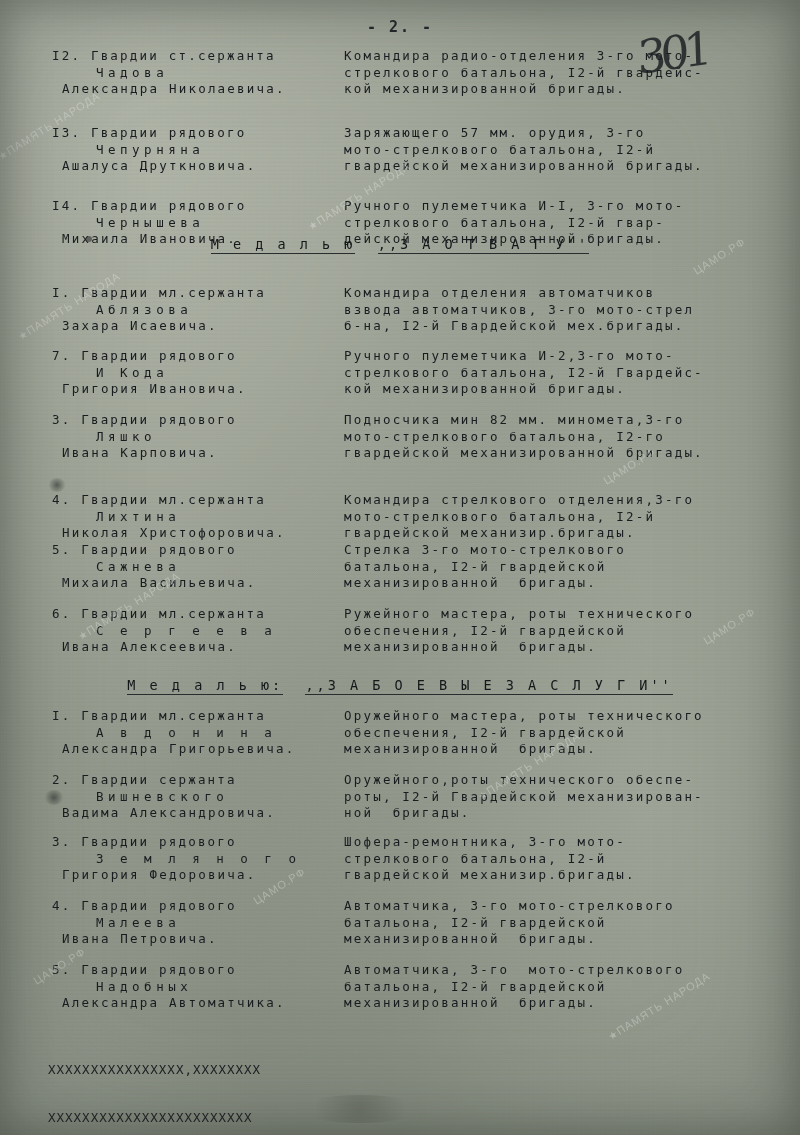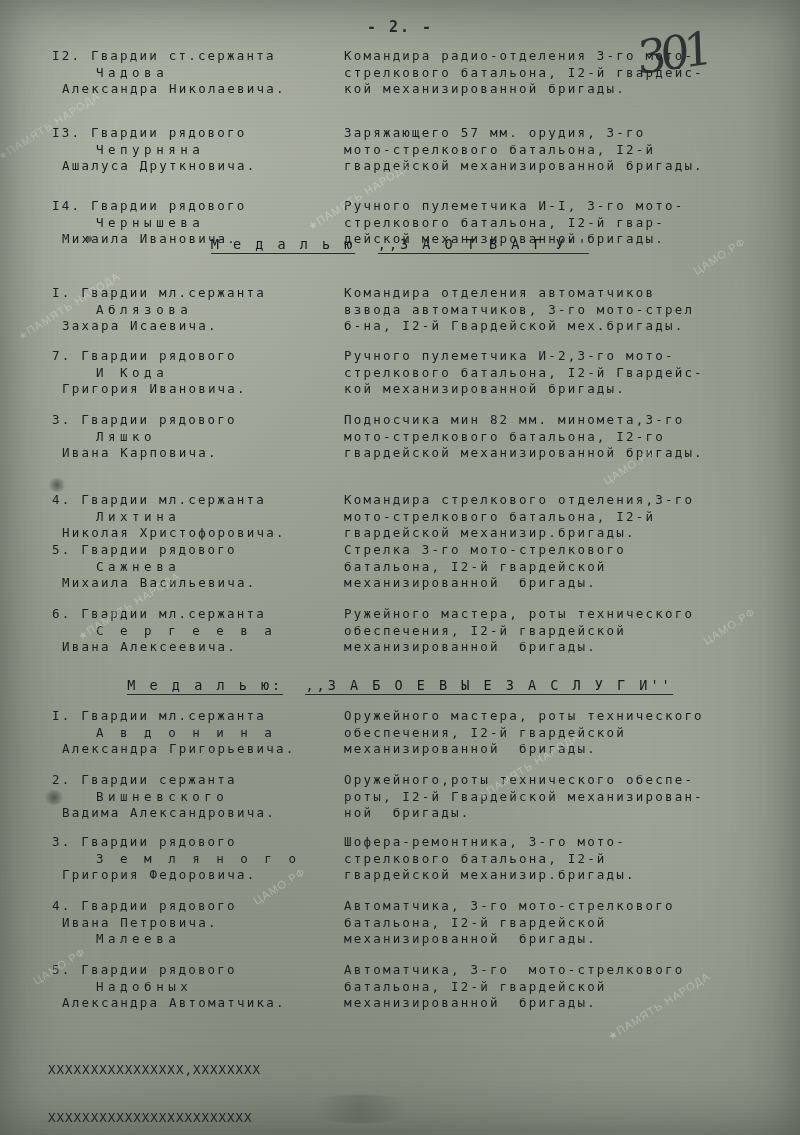--- a/index.html
+++ b/index.html
@@ -318,22 +318,22 @@
       <div class="col-right">
         <div class="ln sp">Шофера-ремонтника, 3-го мото-</div>
         <div class="ln sp">стрелкового батальона, I2-й</div>
         <div class="ln sp">гвардейской механизир.бригады.</div>
       </div>
     </div>
 
     <div class="entry" style="top:898px;justify-content:space-between;">
       <div class="col-left">
         <div class="ln sp">4. Гвардии рядового</div>
+        <div class="ln sp2 ind2">Малеева</div>
         <div class="ln sp ind3">Ивана Петровича.</div>
-        <div class="ln sp2 ind2">Малеева</div>
       </div>
       <div class="col-right">
         <div class="ln sp">Автоматчика, 3-го мото-стрелкового</div>
         <div class="ln sp">батальона, I2-й гвардейской</div>
         <div class="ln sp">механизированной  бригады.</div>
       </div>
     </div>
 
     <div class="entry" style="top:962px;">
       <div class="col-left">

